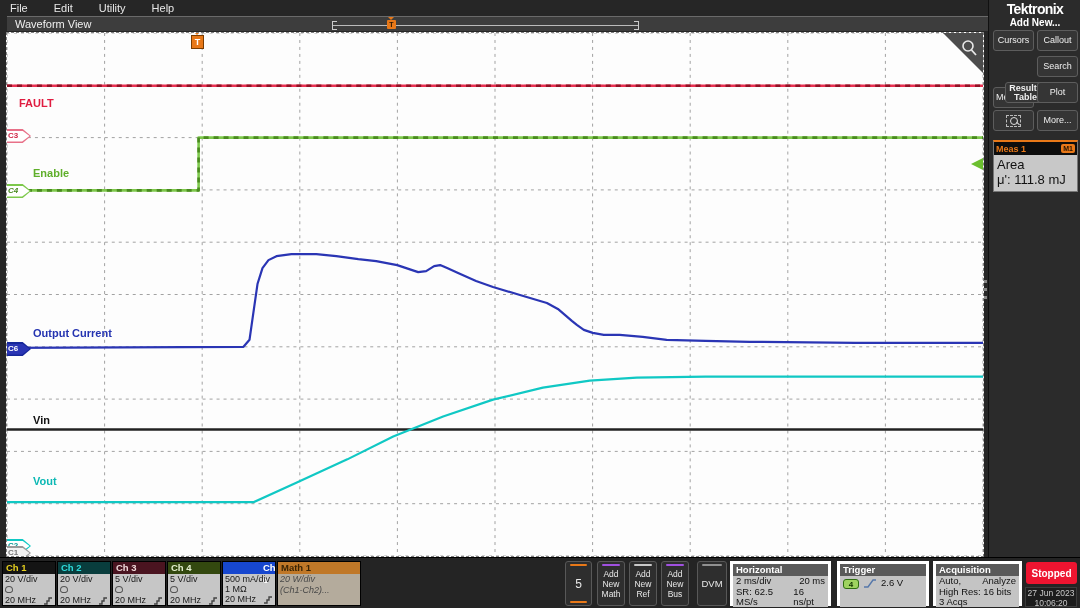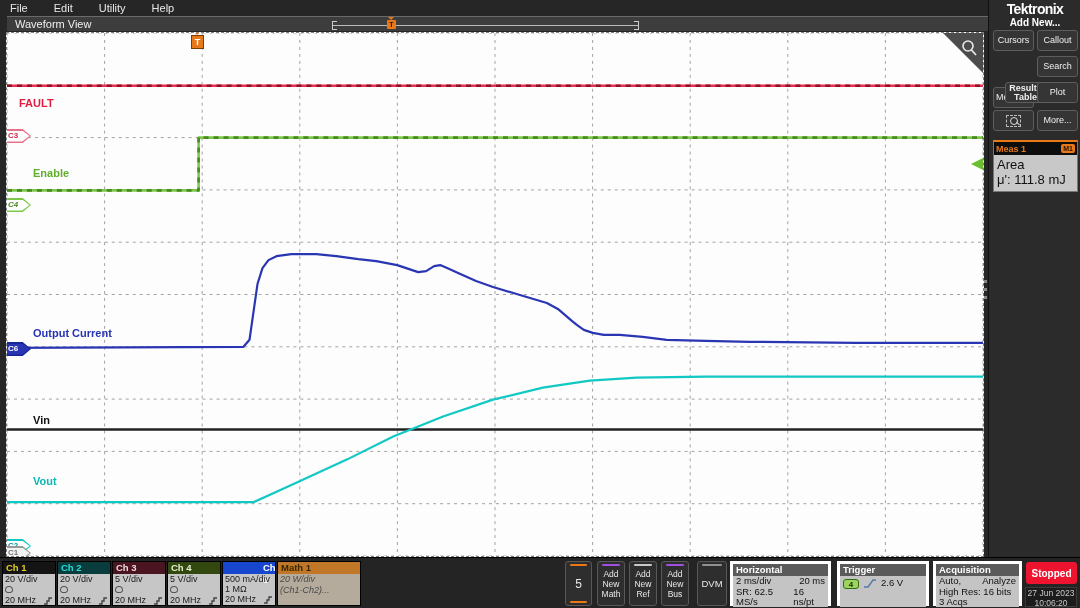--- a/index.html
+++ b/index.html
@@ -179,21 +179,21 @@
     <span class="wlabel" style="left:26px; top:134px; color:#5faf2a;">Enable</span>
     <span class="wlabel" style="left:26px; top:294px; color:#2433b0;">Output Current</span>
     <span class="wlabel" style="left:26px; top:381px; color:#111;">Vin</span>
     <span class="wlabel" style="left:26px; top:442px; color:#0cb8b4;">Vout</span>
 
     <div class="cbadge" style="top:96px;">
       <div class="outer" style="background:#e87088;"></div>
       <div class="inner" style="background:#fff;"></div>
       <span style="color:#d02848;">C3</span>
     </div>
-    <div class="cbadge" style="top:165px;font-style:italic;">
+    <div class="cbadge" style="top:151px;font-style:italic;">
       <div class="outer" style="background:#7dc84b;"></div>
       <div class="inner" style="background:#fff;"></div>
       <span style="color:#4a8a20;">C4</span>
     </div>
     <div class="cbadge" style="top:309px;">
       <div class="outer" style="background:#16279a;"></div>
       <div class="inner" style="background:#2a35b4;"></div>
       <span style="color:#fff;">C6</span>
     </div>
     <div class="cbadge" style="top:464px;margin-top:42px;">

